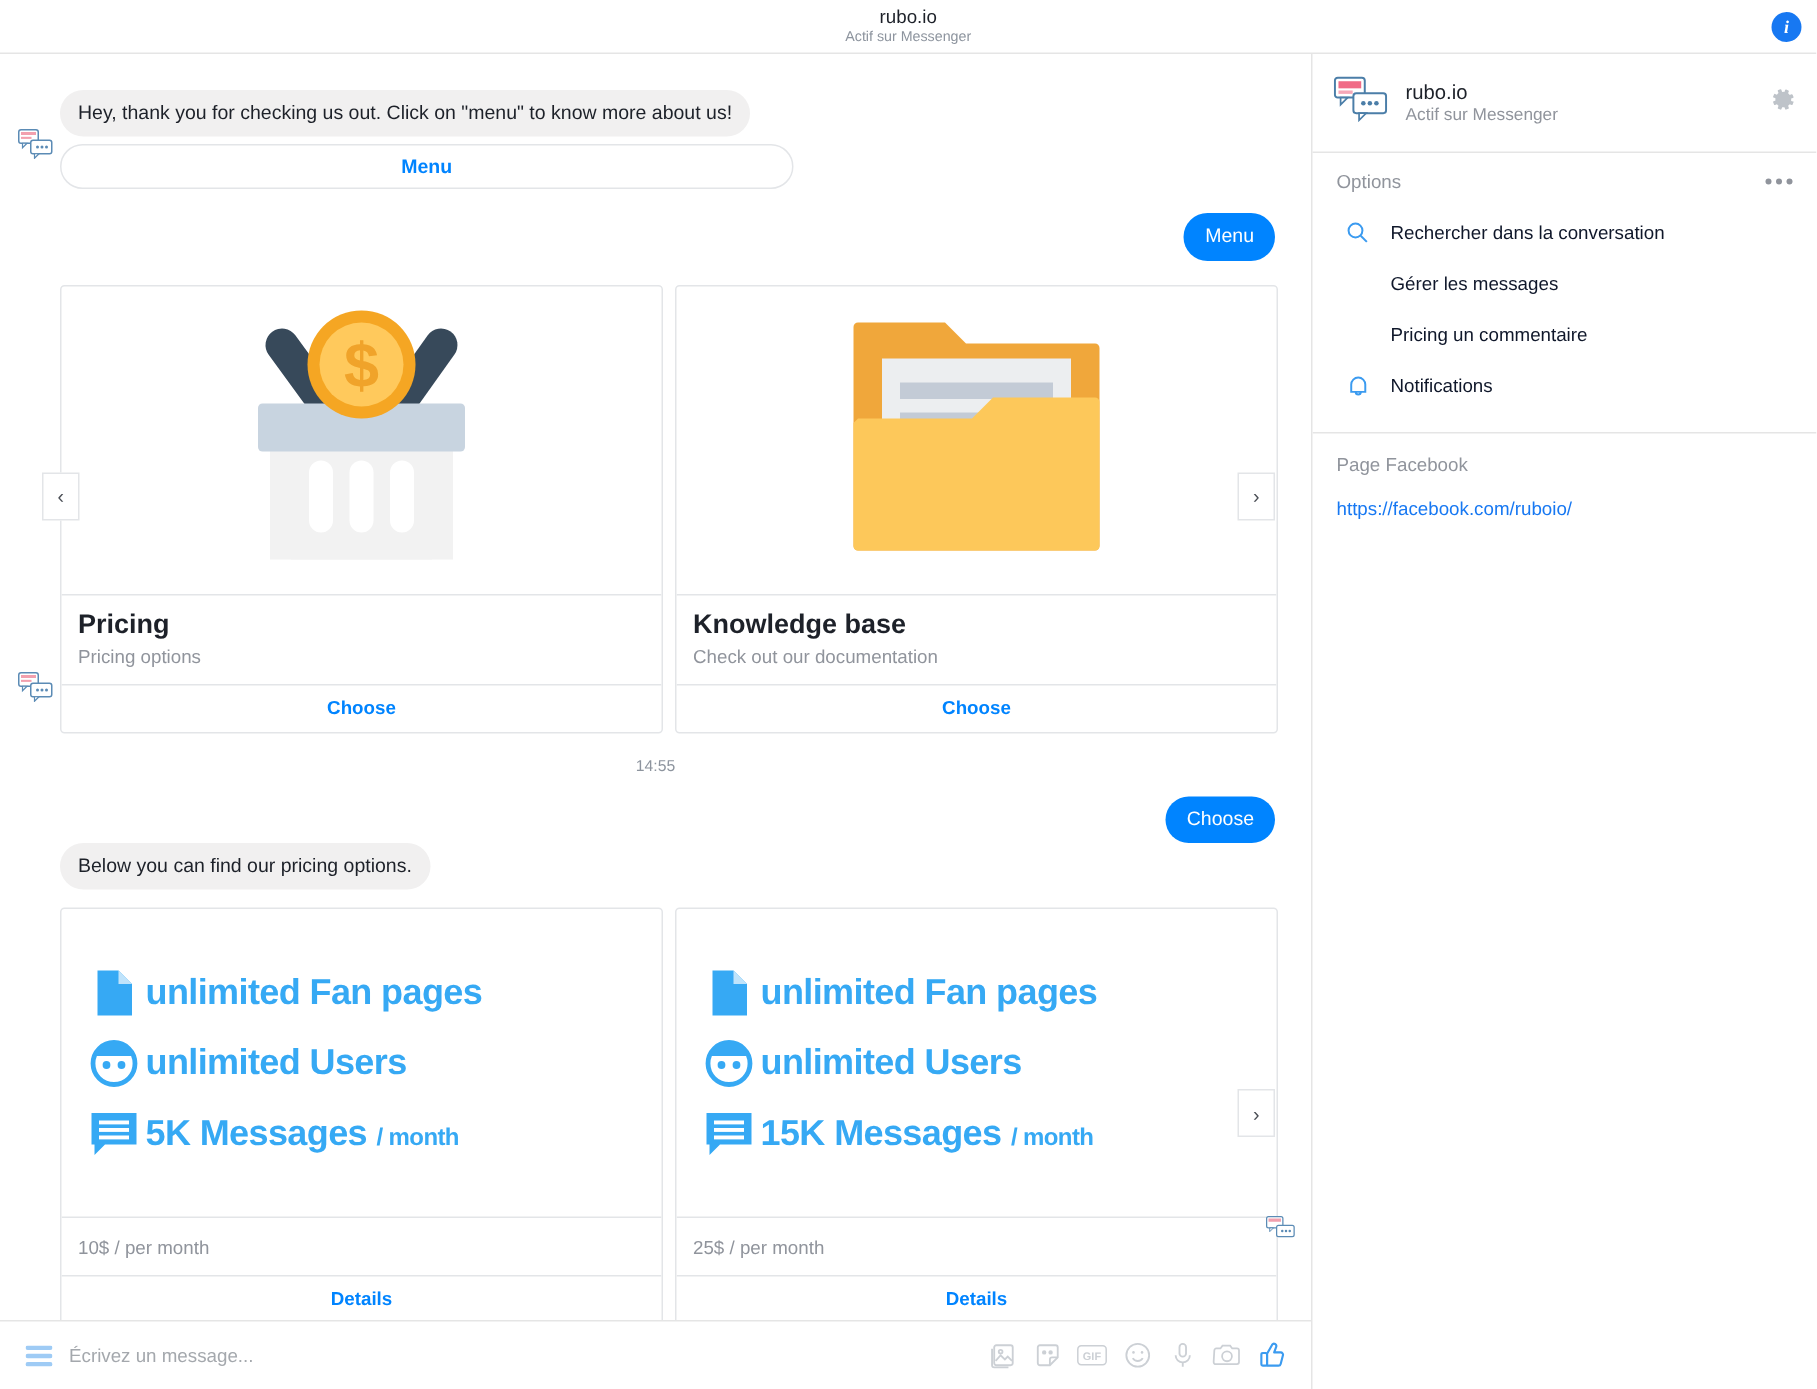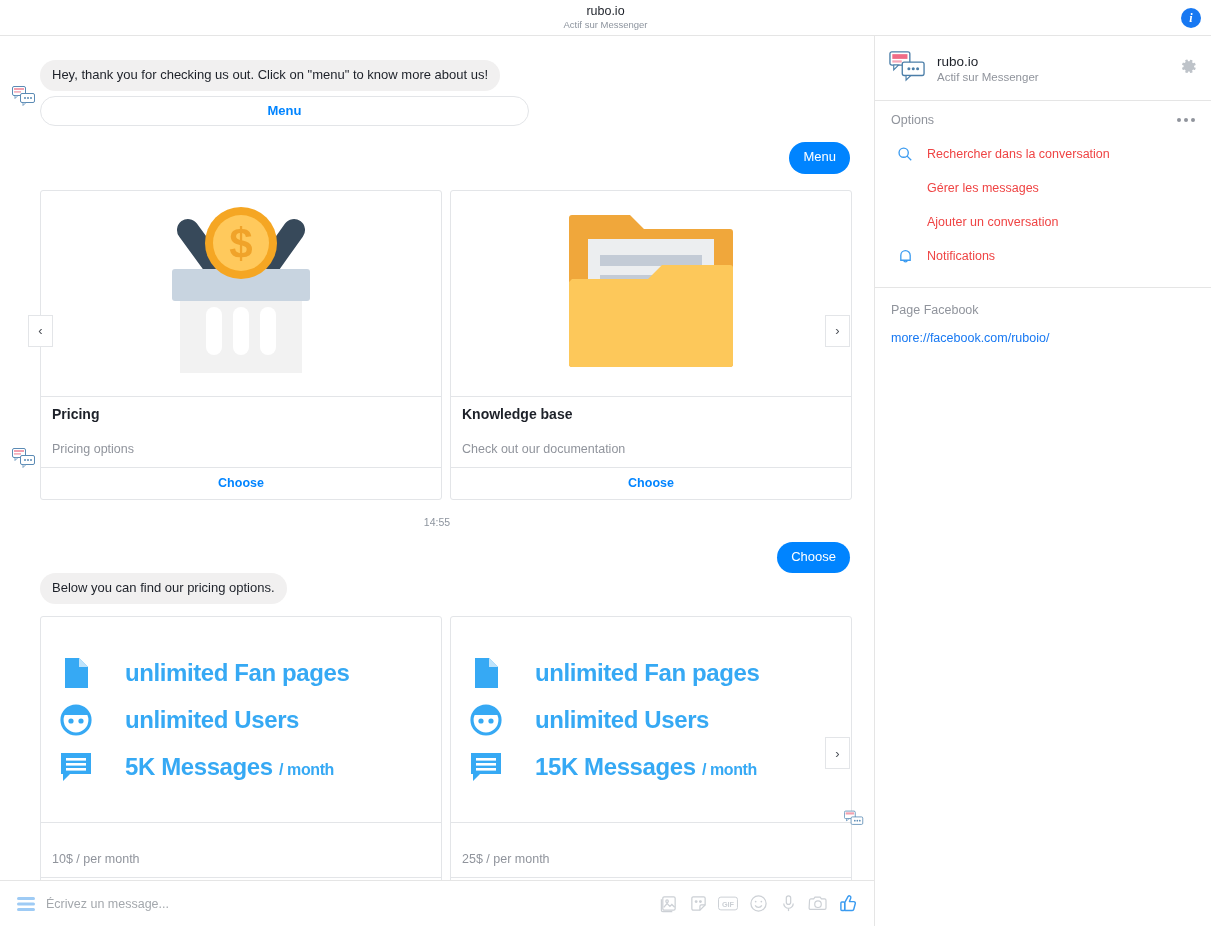--- a/index.html
+++ b/index.html
@@ -74,41 +74,41 @@
   
   .carousel { position: relative; margin-top: 16px; padding-left: 40px; }
   .cards { display: flex; gap: 8px; }
   .card {
     width: 402px; flex: 0 0 402px;
     border: 1px solid #e3e5e8; border-radius: 3px;
     background: #fff; overflow: hidden;
   }
   .card-media { height: 205px; display: flex; align-items: center; justify-content: center; }
   .card-body { padding: 9px 11px 11px; border-top: 1px solid #e3e5e8; }
-  .card-title { font-size: 14px; font-weight: 700; color: #1d2129; }
-  .card-sub { font-size: 12.5px; color: #90949c; margin-top: 20px; }
+  .card-title { font-size: 18px; font-weight: 700; color: #1d2129; }
+  .card-sub { font-size: 12.5px; color: #90949c; margin-top: 4px; }
   .card-btn {
     border-top: 1px solid #e3e5e8; text-align: center;
     color: #0084ff; font-size: 12.5px; font-weight: 700;
     padding: 8px 0 9px; cursor: pointer;
   }
   .nav-arrow {
     position: absolute; width: 25px; height: 32px;
     background: #fff; border: 1px solid #e3e5e8;
     display: flex; align-items: center; justify-content: center;
     color: #4b4f56; font-size: 13px; cursor: pointer; z-index: 4;
   }
   .nav-prev { left: 28px; }
   .nav-next { right: 24px; }
 
   .timestamp { text-align: center; font-size: 10.5px; color: #8d949e; margin-top: 16px; }
 
   
   .price-list { width: 100%; padding: 0 18px; }
-  .price-row { display: flex; align-items: center; gap: 32px; margin: 11px 0; }
+  .price-row { display: flex; align-items: center; gap: 4px; margin: 11px 0; }
   .price-text { color: #36a9f4; font-weight: 700; font-size: 24px; letter-spacing: -0.4px; white-space: nowrap; }
   .price-text .small { font-size: 16px; }
   .pic { flex: 0 0 34px; height: 36px; display: flex; align-items: center; justify-content: center; }
 
   
   .composer {
     height: 46px; flex: 0 0 46px;
     border-top: 1px solid #e5e5e5;
     display: flex; align-items: center; padding: 0 16px; gap: 10px;
     background: #fff;
@@ -132,21 +132,21 @@
   .side-name { font-size: 13.5px; color: #1d2129; }
   .side-status { font-size: 11.5px; color: #90949c; margin-top: 2px; }
   .gear { position: absolute; right: 14px; top: 22px; cursor: pointer; }
   .side-section { padding: 12px 16px 14px; border-bottom: 1px solid #e5e5e5; }
   .side-section-head { display: flex; align-items: center; justify-content: space-between; margin-bottom: 10px; }
   .side-label { font-size: 12.5px; color: #90949c; }
   .dots { display: flex; gap: 3px; cursor: pointer; }
   .dots i { width: 4px; height: 4px; border-radius: 50%; background: #90949c; display: block; }
   .opt { display: flex; align-items: center; gap: 12px; padding: 7px 0 7px 4px; cursor: pointer; }
   .opt-ic { flex: 0 0 20px; height: 20px; display: flex; align-items: center; justify-content: center; }
-  .opt-txt { font-size: 12.5px; color: #ef4444; }
+  .opt-txt { font-size: 12.5px; color: #0f172a; }
   .side-link { font-size: 12.5px; color: #1778f2; text-decoration: none; display: block; margin-top: 13px; cursor: pointer; }
 
   .mini-avatar { position: absolute; right: 10px; bottom: 52px; width: 20px; height: 18px; }
 </style>
 </head>
 <body>
 
 <div class="app">
 
   <div class="topbar">
@@ -479,34 +479,34 @@
           <span class="opt-txt">Rechercher dans la conversation</span>
         </div>
 
         <div class="opt">
           <span class="opt-ic"></span>
           <span class="opt-txt">Gérer les messages</span>
         </div>
 
         <div class="opt">
           <span class="opt-ic"></span>
-          <span class="opt-txt">Ajouter un conversation</span>
+          <span class="opt-txt">Pricing un commentaire</span>
         </div>
 
         <div class="opt">
           <span class="opt-ic">
             <svg width="15" height="17" viewBox="0 0 16 18" fill="none" stroke="#3b9bf0" stroke-width="1.4">
                 <path d="M3 13 v-5.2a5 5 0 0 1 10 0V13z"></path>
                 <path d="M6.2 13a1.8 1.8 0 0 0 3.6 0"></path>
               </svg>
           </span>
           <span class="opt-txt">Notifications</span>
         </div>
       </div>
 
       <div class="side-section" style="border-bottom:none">
         <span class="side-label">Page Facebook</span>
-        <a class="side-link">more://facebook.com/ruboio/</a>
+        <a class="side-link">https://facebook.com/ruboio/</a>
       </div>
 
     </div>
   </div>
 </div>
 
 </body></html>

